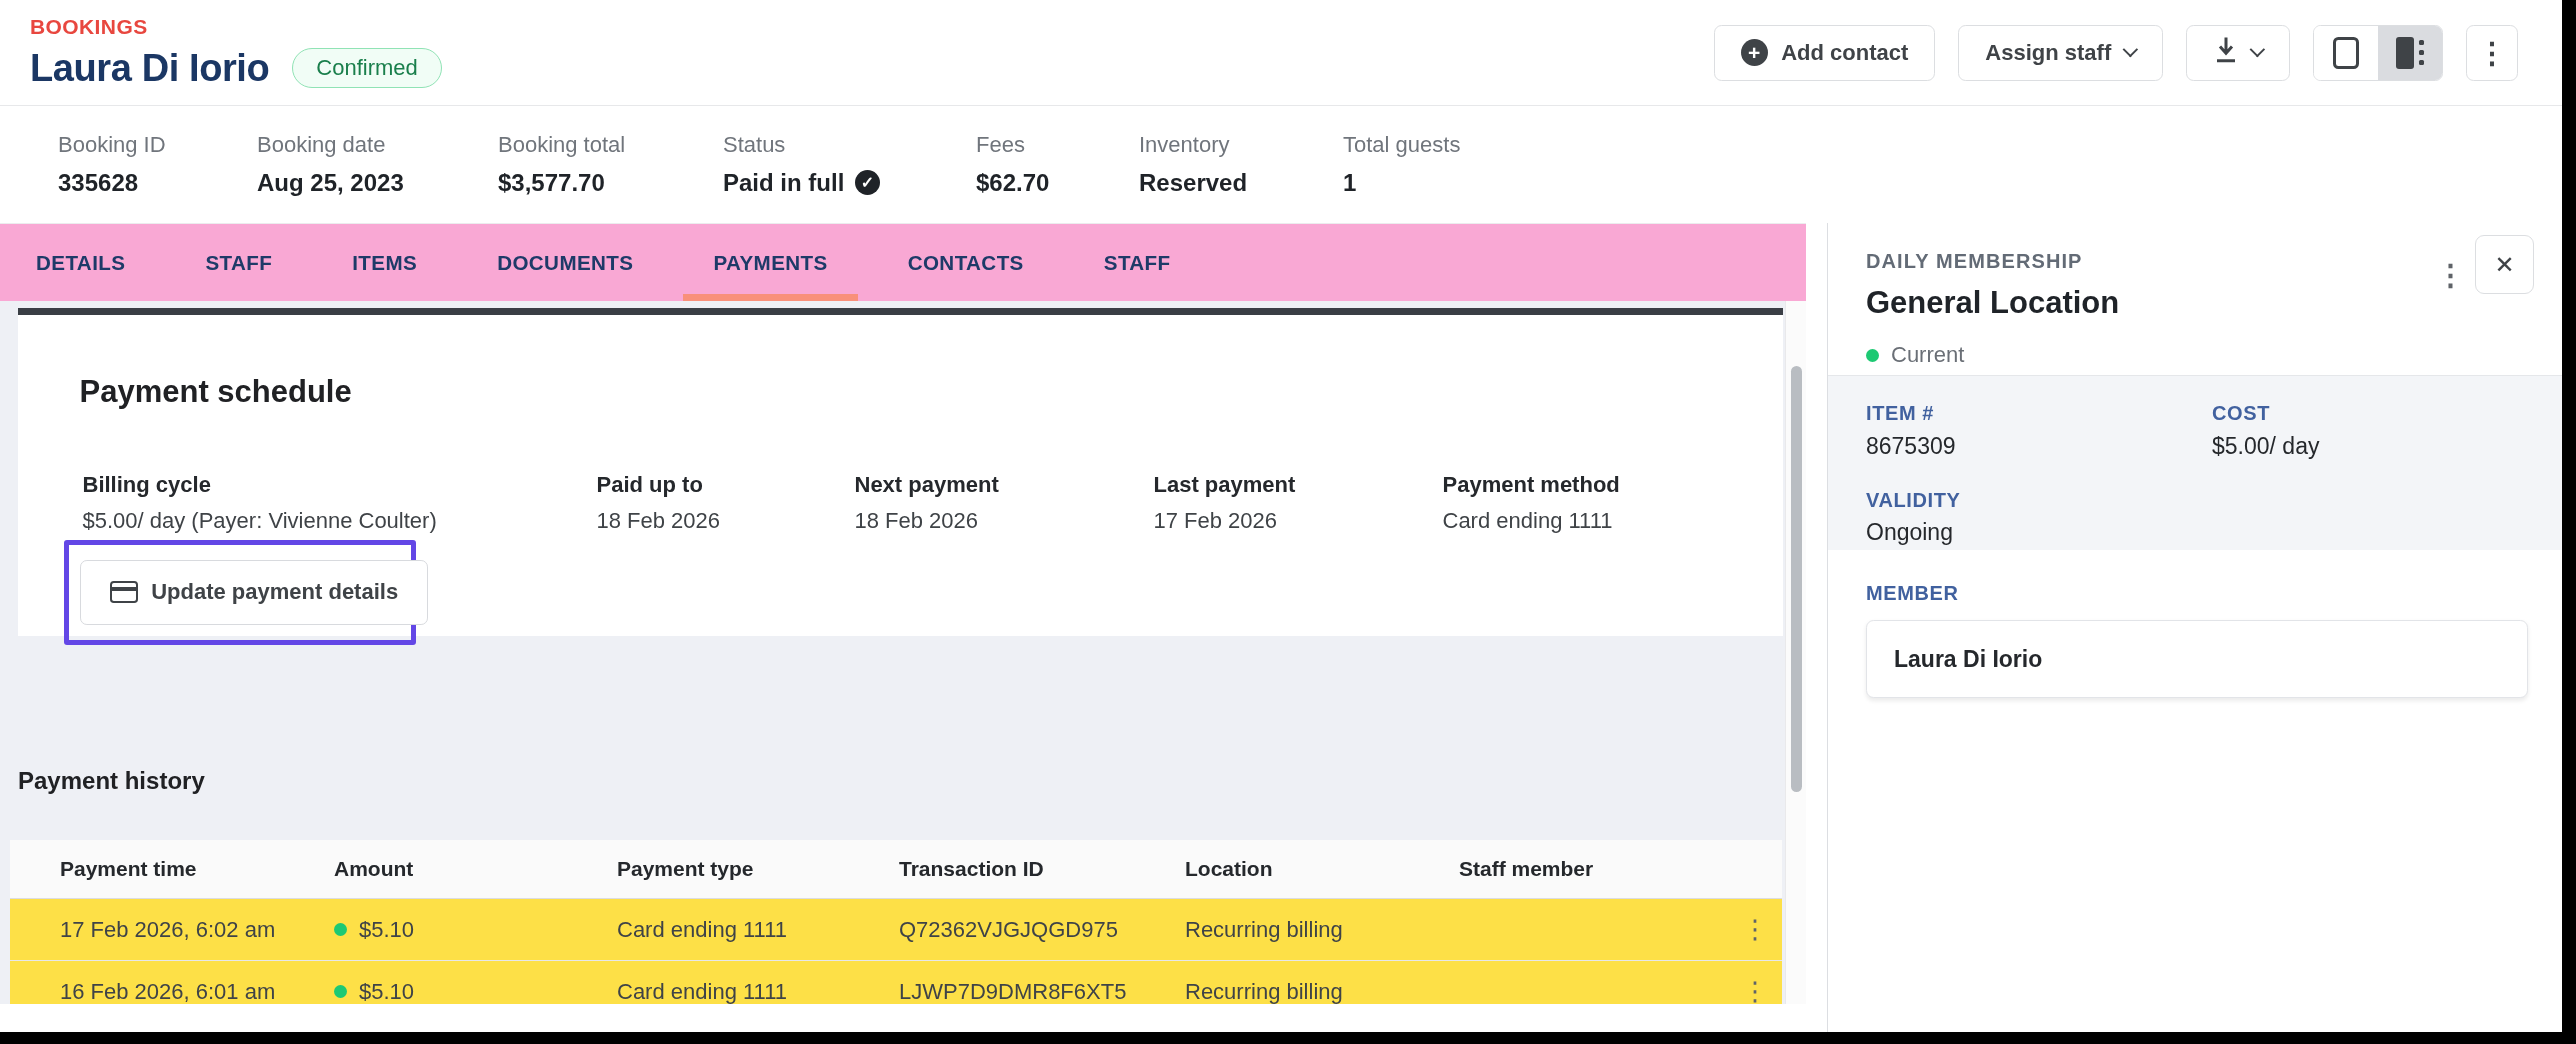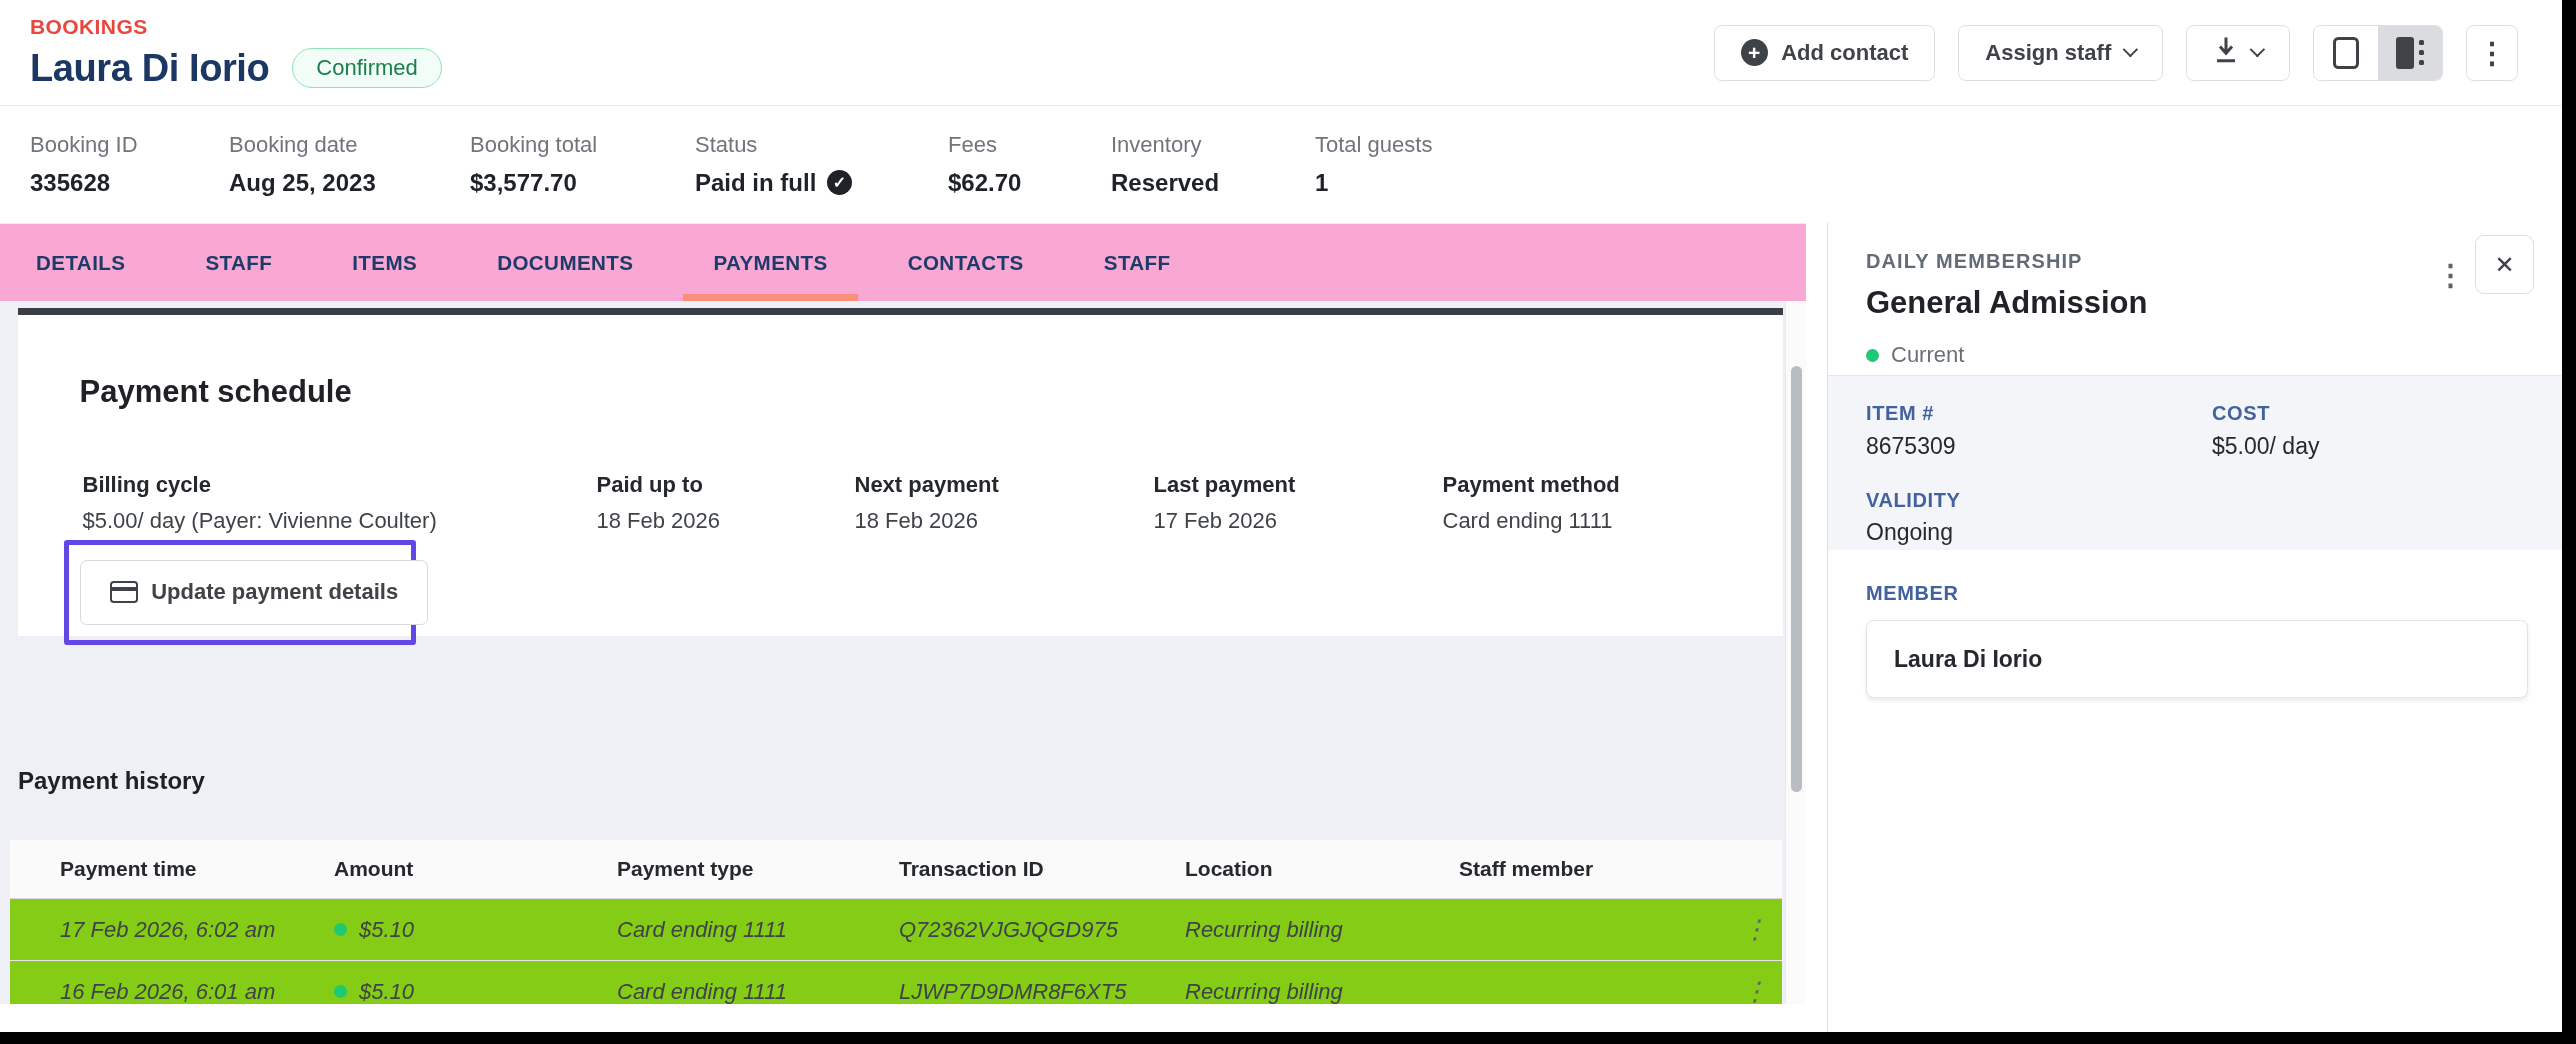--- a/index.html
+++ b/index.html
@@ -49,21 +49,21 @@
   .icon-card-view { width: 26px; height: 32px; border: 3px solid #3f4347; border-radius: 5.3px; }
   .icon-split-view { display: flex; align-items: center; gap: 4.6px; }
   .icon-split-view .fill { width: 18px; height: 32px; background: #3f4347; border-radius: 3px; }
   .icon-split-view .dots { display: flex; flex-direction: column; gap: 4.6px; }
   .icon-split-view .dots i { width: 5.3px; height: 5.3px; background: #3f4347; border-radius: 1.5px; }
   .kebab-btn { width: 52px; justify-content: center; padding: 0; font-size: 29px; font-weight: bold; color: #3f4347; }
 
   
   .summary {
     height: 117px; background: #fff; display: flex; align-items: center;
-    padding-left: 30px; flex-shrink: 0;
+    padding-left: 30px; flex-shrink: 0; margin-left: 28px;
   }
   .sum-field { display: flex; flex-direction: column; gap: 10.7px; }
   .sum-label { color: #70757c; font-size: 22px; }
   .sum-value { color: #1f2328; font-size: 24px; font-weight: bold; display: flex; align-items: center; gap: 10.7px; }
   .check-circle {
     width: 25px; height: 25px; border-radius: 50%; background: #1f2328; color: #fff;
     display: inline-flex; align-items: center; justify-content: center; font-size: 16px; font-weight: bold;
   }
   .w0{width:199px}.w1{width:241px}.w2{width:225px}.w3{width:253px}.w4{width:163px}.w5{width:204px}
 
@@ -111,21 +111,21 @@
   }
   .cc-icon { width: 28px; height: 22px; border: 2.3px solid #3f4347; border-radius: 3.8px; position: relative; }
   .cc-icon::after { content: ""; position: absolute; left: -0.8px; right: -0.8px; top: 3.8px; height: 3.8px; background: #3f4347; }
 
   
   .hist-title { position: absolute; left: 18px; top: 466px; font-size: 24px; font-weight: bold; color: #202124; }
   .hist-table { position: absolute; left: 10px; top: 539px; width: 1772px; background: #fff; }
   .t-row { display: grid; grid-template-columns: 274px 283px 282px 286px 274px auto 76px; align-items: center; padding-left: 28px; }
   .t-head { height: 59px; background: #fafafa; border-bottom: 1.5px solid #dcdce0; }
   .t-head .t-cell { font-size: 21px; font-weight: bold; color: #25282c; }
-  .t-body-row { height: 62px; border-bottom: 0.8px solid #e7e7ea; background: #84cc16; font-style: italic; }
+  .t-body-row { height: 62px; border-bottom: 0.8px solid #e7e7ea; background: #fde047; }
   .t-cell { font-size: 22px; color: #3f4347; white-space: nowrap; overflow: hidden; margin-left: 22px; }
   .amount-cell { display: flex; align-items: center; gap: 12px; }
   .dot { width: 13px; height: 13px; border-radius: 50%; background: #1dc973; flex-shrink: 0; }
   .row-kebab { font-size: 26px; color: #5f6368; text-align: center; cursor: pointer; }
 
   
   .sidebar { flex: 1; background: #fff; border-left: 1.5px solid #dcdee2; position: relative; min-width: 0; }
   .sp-head { padding: 27px 0 0 38px; }
   .sp-category { color: #636b76; font-size: 20px; font-weight: bold; letter-spacing: 1.1px; }
   .sp-title { color: #1f2328; font-size: 31px; font-weight: bold; margin-top: 12px; }
@@ -326,21 +326,21 @@
 
         <div class="scroll-track">
           <div class="scroll-thumb"></div>
         </div>
       </div>
     </div>
 
     <div class="sidebar">
       <div class="sp-head">
         <div class="sp-category">DAILY MEMBERSHIP</div>
-        <div class="sp-title">General Admission</div>
+        <div class="sp-title">General Location</div>
         <div class="sp-status">
           <span class="dot"></span>
           <span>Current</span>
         </div>
       </div>
       <div class="sp-kebab">⋮</div>
       <div class="sp-close">✕</div>
 
       <div class="sp-details">
         <div class="sp-grid">

